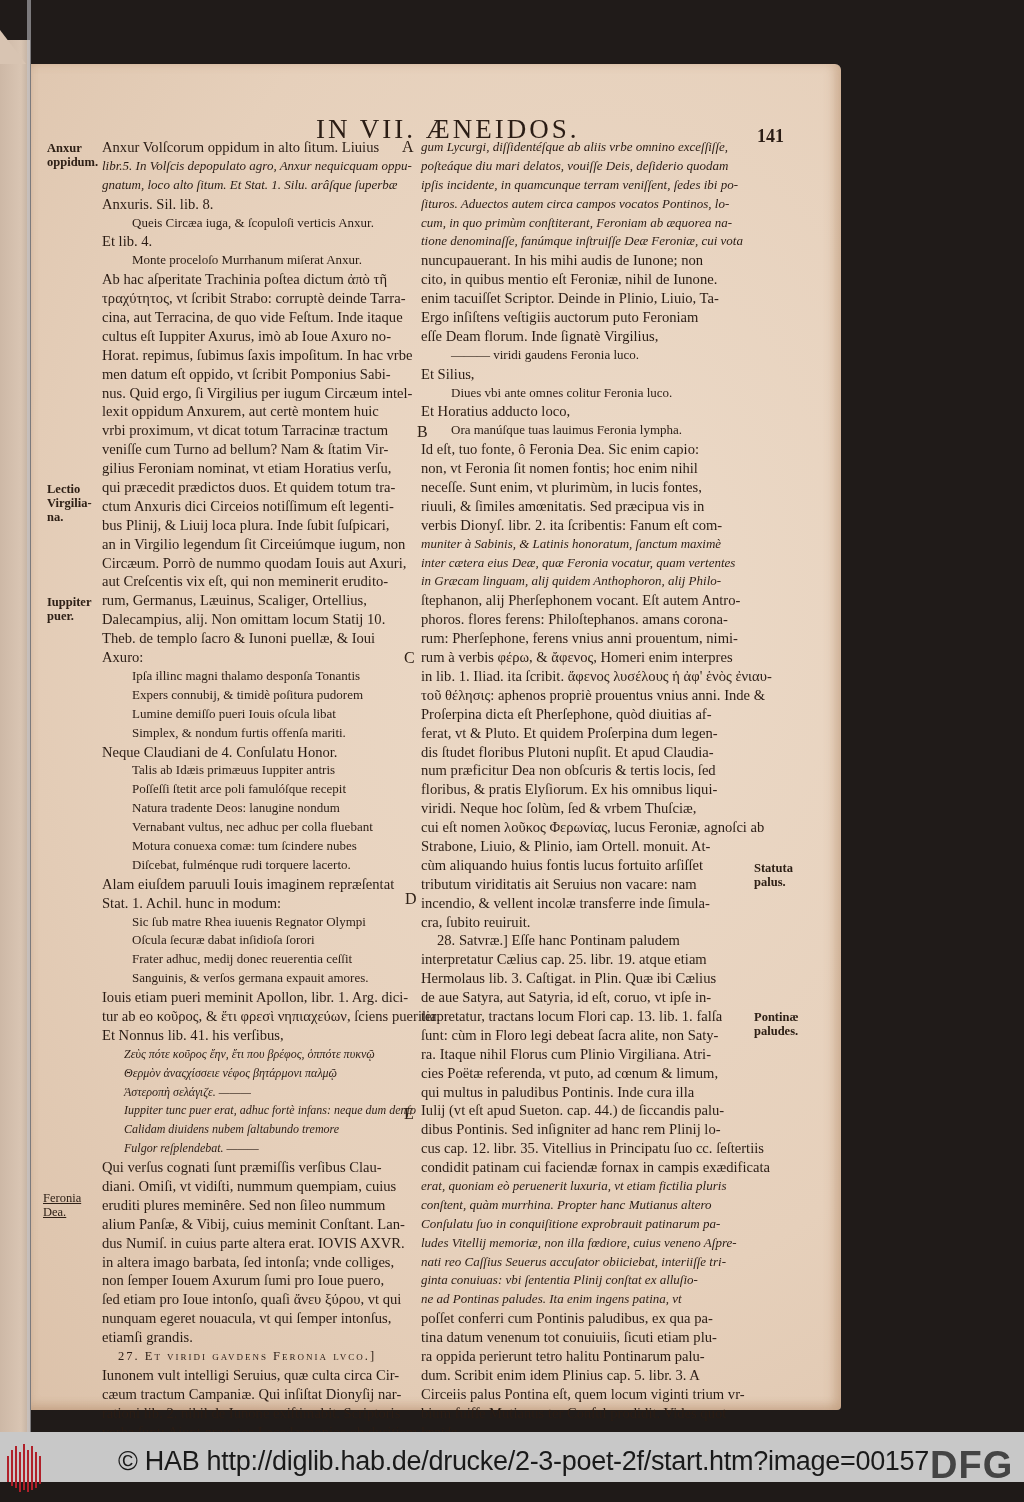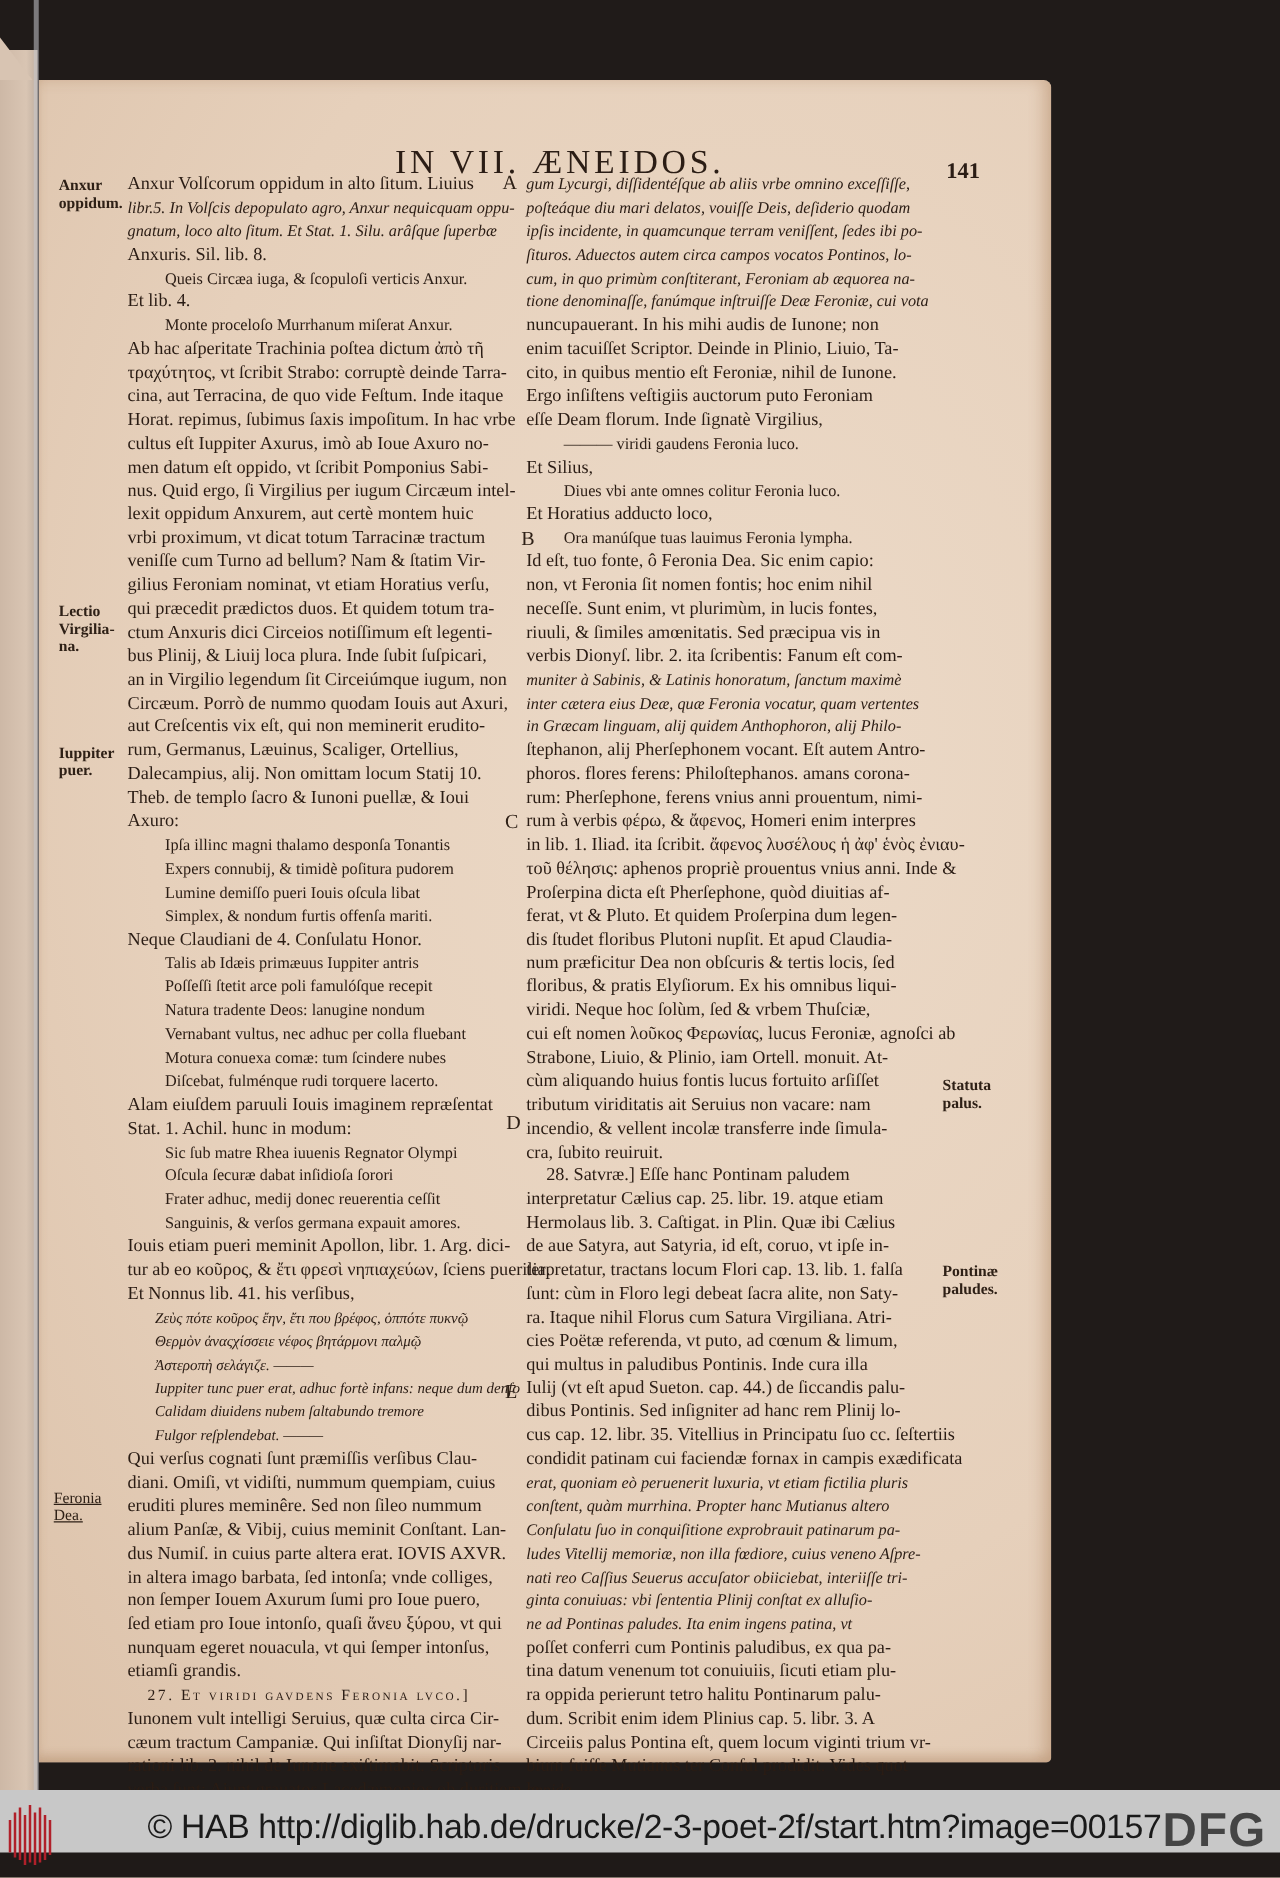--- a/index.html
+++ b/index.html
@@ -99,22 +99,22 @@
     <span class="line">Anxur Volſcorum oppidum in alto ſitum. Liuius</span>
     <span class="line it">libr.5. In Volſcis depopulato agro, Anxur nequicquam oppu-</span>
     <span class="line it">gnatum, loco alto ſitum. Et Stat. 1. Silu. arâſque ſuperbæ</span>
     <span class="line">Anxuris. Sil. lib. 8.</span>
     <span class="line verse">Queis Circæa iuga, &amp; ſcopuloſi verticis Anxur.</span>
     <span class="line">Et lib. 4.</span>
     <span class="line verse">Monte proceloſo Murrhanum miſerat Anxur.</span>
     <span class="line">Ab hac aſperitate Trachinia poſtea dictum ἀπὸ τῆ</span>
     <span class="line">τραχύτητος, vt ſcribit Strabo: corruptè deinde Tarra-</span>
     <span class="line">cina, aut Terracina, de quo vide Feſtum. Inde itaque</span>
+    <span class="line">cultus eſt Iuppiter Axurus, imò ab Ioue Axuro no-</span>
     <span class="line">Horat. repimus, ſubimus ſaxis impoſitum. In hac vrbe</span>
-    <span class="line">cultus eſt Iuppiter Axurus, imò ab Ioue Axuro no-</span>
     <span class="line">men datum eſt oppido, vt ſcribit Pomponius Sabi-</span>
     <span class="line">nus. Quid ergo, ſi Virgilius per iugum Circæum intel-</span>
     <span class="line">lexit oppidum Anxurem, aut certè montem huic</span>
     <span class="line">vrbi proximum, vt dicat totum Tarracinæ tractum</span>
     <span class="line">veniſſe cum Turno ad bellum? Nam &amp; ſtatim Vir-</span>
     <span class="line">gilius Feroniam nominat, vt etiam Horatius verſu,</span>
     <span class="line">qui præcedit prædictos duos. Et quidem totum tra-</span>
     <span class="line">ctum Anxuris dici Circeios notiſſimum eſt legenti-</span>
     <span class="line">bus Plinij, &amp; Liuij loca plura. Inde ſubit ſuſpicari,</span>
     <span class="line">an in Virgilio legendum ſit Circeiúmque iugum, non</span>
@@ -168,22 +168,22 @@
   </div>
 
   <div class="col col-right" style="left:390px;width:330px;">
     <span class="line it">gum Lycurgi, diſſidentéſque ab aliis vrbe omnino exceſſiſſe,</span>
     <span class="line it">poſteáque diu mari delatos, vouiſſe Deis, deſiderio quodam</span>
     <span class="line it">ipſis incidente, in quamcunque terram veniſſent, ſedes ibi po-</span>
     <span class="line it">ſituros. Aduectos autem circa campos vocatos Pontinos, lo-</span>
     <span class="line it">cum, in quo primùm conſtiterant, Feroniam ab æquorea na-</span>
     <span class="line it">tione denominaſſe, fanúmque inſtruiſſe Deæ Feroniæ, cui vota</span>
     <span class="line">nuncupauerant. In his mihi audis de Iunone; non</span>
+    <span class="line">cito, in quibus mentio eſt Feroniæ, nihil de Iunone.</span>
     <span class="line">enim tacuiſſet Scriptor. Deinde in Plinio, Liuio, Ta-</span>
-    <span class="line">cito, in quibus mentio eſt Feroniæ, nihil de Iunone.</span>
     <span class="line">Ergo inſiſtens veſtigiis auctorum puto Feroniam</span>
     <span class="line">eſſe Deam florum. Inde ſignatè Virgilius,</span>
     <span class="line verse">——— viridi gaudens Feronia luco.</span>
     <span class="line">Et Silius,</span>
     <span class="line verse">Diues vbi ante omnes colitur Feronia luco.</span>
     <span class="line">Et Horatius adducto loco,</span>
     <span class="line verse">Ora manúſque tuas lauimus Feronia lympha.</span>
     <span class="line">Id eſt, tuo fonte, ô Feronia Dea. Sic enim capio:</span>
     <span class="line">non, vt Feronia ſit nomen fontis; hoc enim nihil</span>
     <span class="line">neceſſe. Sunt enim, vt plurimùm, in lucis fontes,</span>
@@ -209,21 +209,21 @@
     <span class="line">cùm aliquando huius fontis lucus fortuito arſiſſet</span>
     <span class="line">tributum viriditatis ait Seruius non vacare: nam</span>
     <span class="line">incendio, &amp; vellent incolæ transferre inde ſimula-</span>
     <span class="line">cra, ſubito reuiruit.</span>
     <span class="line ind">28. Satvræ.] Eſſe hanc Pontinam paludem</span>
     <span class="line">interpretatur Cælius cap. 25. libr. 19. atque etiam</span>
     <span class="line">Hermolaus lib. 3. Caſtigat. in Plin. Quæ ibi Cælius</span>
     <span class="line">de aue Satyra, aut Satyria, id eſt, coruo, vt ipſe in-</span>
     <span class="line">terpretatur, tractans locum Flori cap. 13. lib. 1. falſa</span>
     <span class="line">ſunt: cùm in Floro legi debeat ſacra alite, non Saty-</span>
-    <span class="line">ra. Itaque nihil Florus cum Satura Virgiliana. Atri-</span>
+    <span class="line">ra. Itaque nihil Florus cum Plinio Virgiliana. Atri-</span>
     <span class="line">cies Poëtæ referenda, vt puto, ad cœnum &amp; limum,</span>
     <span class="line">qui multus in paludibus Pontinis. Inde cura illa</span>
     <span class="line">Iulij (vt eſt apud Sueton. cap. 44.) de ſiccandis palu-</span>
     <span class="line">dibus Pontinis. Sed inſigniter ad hanc rem Plinij lo-</span>
     <span class="line">cus cap. 12. libr. 35. Vitellius in Principatu ſuo cc. ſeſtertiis</span>
     <span class="line">condidit patinam cui faciendæ fornax in campis exædificata</span>
     <span class="line it">erat, quoniam eò peruenerit luxuria, vt etiam fictilia pluris</span>
     <span class="line it">conſtent, quàm murrhina. Propter hanc Mutianus altero</span>
     <span class="line it">Conſulatu ſuo in conquiſitione exprobrauit patinarum pa-</span>
     <span class="line it">ludes Vitellij memoriæ, non illa fœdiore, cuius veneno Aſpre-</span>

